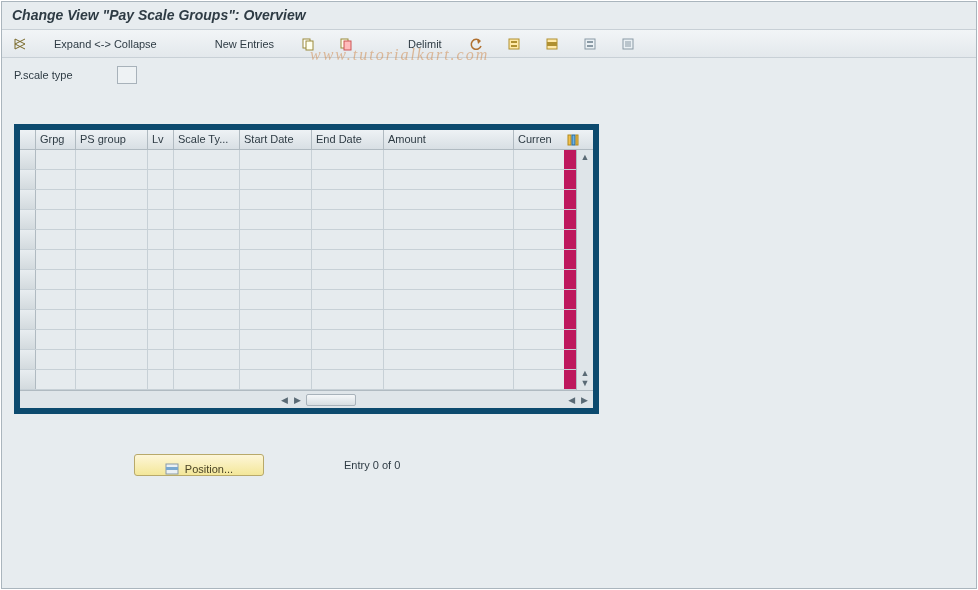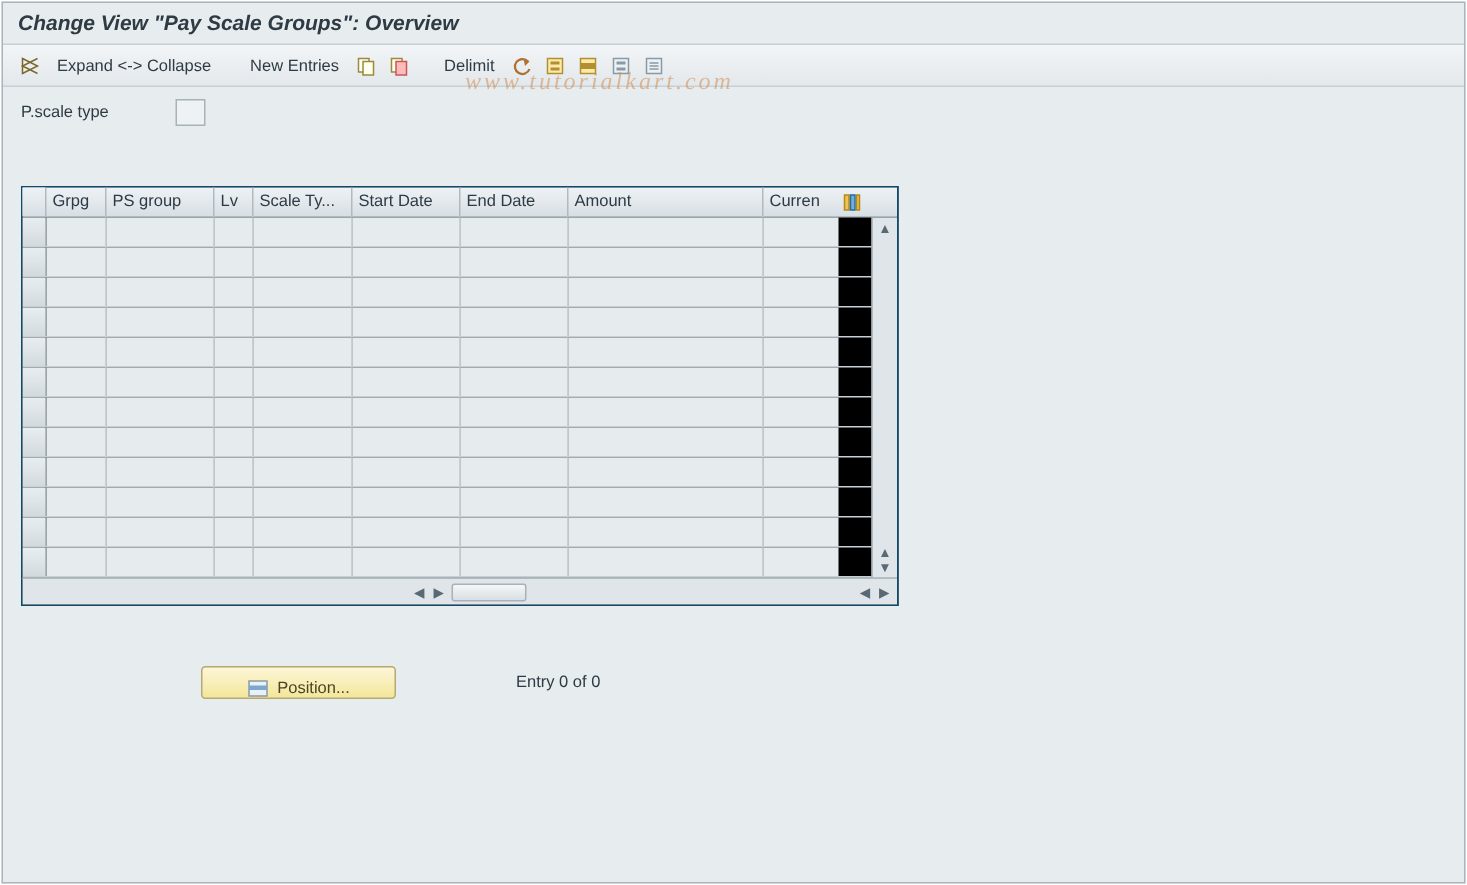--- a/index.html
+++ b/index.html
@@ -27,21 +27,21 @@
     font-weight: bold;
     font-style: italic;
     color: #2e3b44;
     border-bottom: 1px solid #c8d0d6;
     background: #e7ecef;
   }
   .toolbar {
     padding: 4px 10px;
     display: flex;
     align-items: center;
-    gap: 6px;
+    gap: 22px;
     background: linear-gradient(#f2f5f7, #e3e8ec);
     border-bottom: 1px solid #c8d0d6;
     height: 28px;
   }
   .tb-text-btn {
     font-size: 11px;
     color: #2e3b44;
     padding: 2px 4px;
     cursor: pointer;
   }
@@ -66,22 +66,22 @@
   }
   .field-label { width: 90px; color: #2e3b44;}
   .field-input {
     width: 20px; height: 18px;
     background: #eef2f4;
     border: 1px solid #a8b2ba;
   }
   .table-wrap {
     margin-top: 40px;
     width: 585px;
-    border: 1px solid #0c4a6e;
-    background: #000000;
+    border: 6px solid #0c4a6e;
+    background: #be185d;
     position: relative;
   }
   .table-head {
     display: flex;
     background: linear-gradient(#eef2f5,#d8dfe4);
     border-bottom: 1px solid #b0bac1;
     height: 20px;
     font-size: 11px;
   }
   .sel-col {

